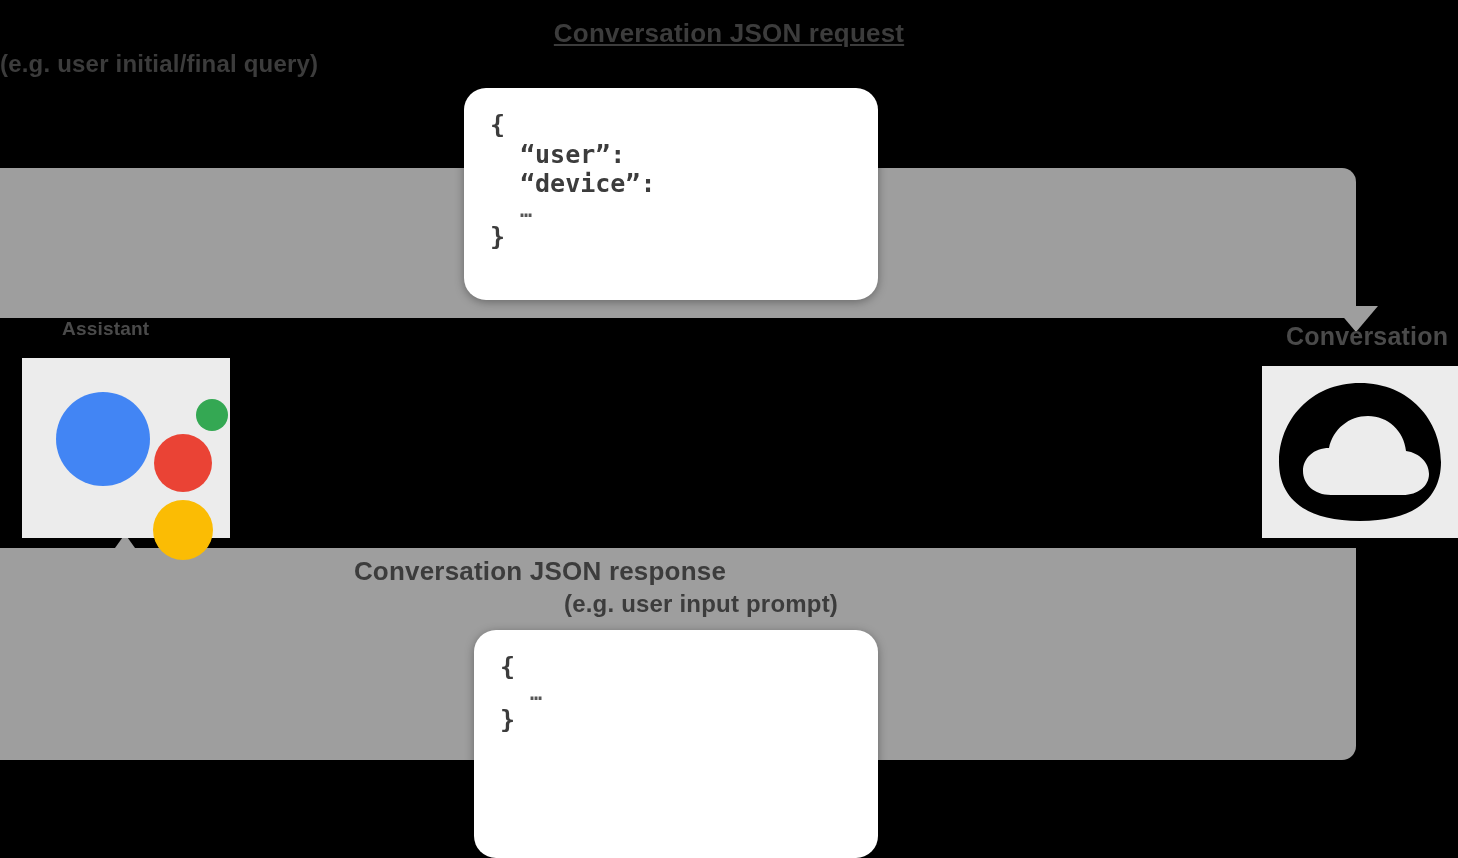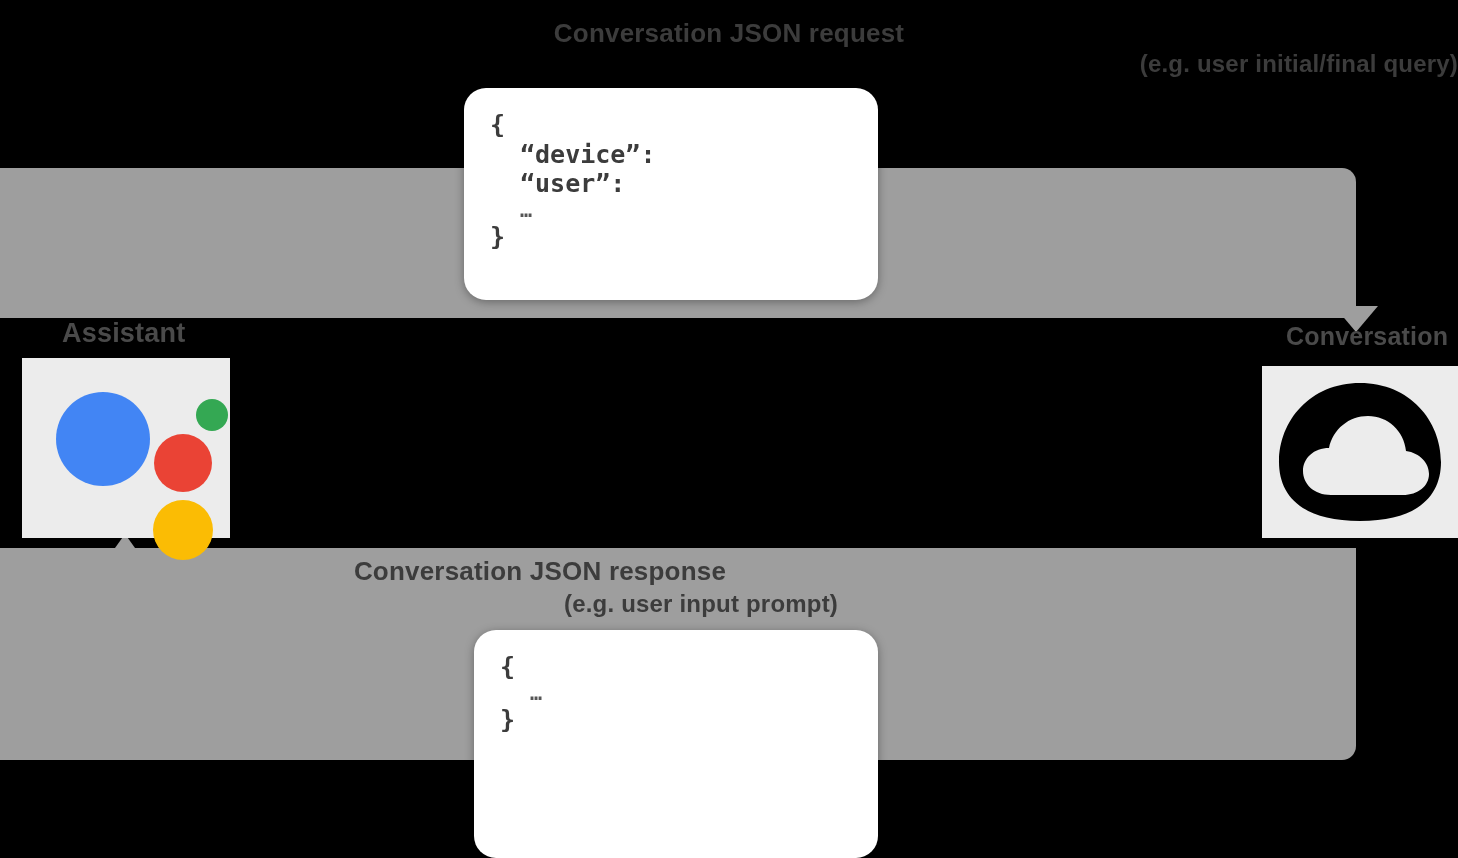--- a/index.html
+++ b/index.html
@@ -56,26 +56,26 @@
   .dot-green { left:156px; top:27px;  width:32px; height:32px; background:#34a853;}
   .dot-yellow{ left:113px; top:128px; width:60px; height:60px; background:#fbbc04;}
 
   
   .cloud-glyph{width:170px;height:150px;display:block;}
 
   
   .label{position:absolute;color:#3c3c3c;font-weight:bold;letter-spacing:.2px;}
   .label.small{font-weight:bold;}
 
-  #label-req-title{ left:0; top:18px; width:1458px; text-align:center; font-size:26px; }
-  #label-req-sub  { left:0; top:50px; width:1458px; text-align:right; font-size:24px; }
+  #label-req-title{ left:0; top:18px; width:1458px; text-align:center; font-size:26px;text-decoration:underline; }
+  #label-req-sub  { left:0; top:50px; width:1458px; text-align:left; font-size:24px; }
   #label-res-title{ left:0; top:556px; width:1080px; text-align:center; font-size:26px; }
   #label-res-sub  { left:0; top:590px; width:1356px; text-align:center; font-size:24px;padding-left:23px; }
 
-  #label-assistant{ left:62px; top:318px; font-size:27px; color:#4a4a4a;}
+  #label-assistant{ left:62px; top:318px; font-size:19px; color:#4a4a4a;}
   #label-fulfillment{ left:1286px; top:322px; font-size:25px; color:#4a4a4a;}
 
   
   .json-card{
     position:absolute;background:#fff;border-radius:22px;
     box-shadow:0 2px 10px rgba(0,0,0,.35);
     padding:22px 26px;box-sizing:border-box;
     font-family:"DejaVu Sans Mono","Liberation Mono",monospace;
     color:#3c3c3c;font-size:25px;line-height:1.18;font-weight:bold;
   }
@@ -117,22 +117,22 @@
   <div class="node-tile" id="node-fulfillment">
     <svg class="cloud-glyph" viewBox="0 0 170 150">
       <path d="M85 6 C35 6 4 44 4 85 C4 118 26 144 85 144 C144 144 166 118 166 85 C166 44 135 6 85 6 Z
                M56 118 C39 118 28 107 28 94 C28 81 39 71 54 71 C58 52 74 39 93 39
                C113 39 129 54 131 74 C145 76 154 86 154 97 C154 109 143 118 128 118 Z" fill="#000" fill-rule="evenodd"></path>
     </svg>
   </div>
 
   <div class="json-card" id="json-request">
     <div class="json-line">{</div>
+    <div class="json-line json-indent">“user”:</div>
     <div class="json-line json-indent">“device”:</div>
-    <div class="json-line json-indent">“user”:</div>
     <div class="json-line json-ellipsis">…</div>
     <div class="json-line">}</div>
   </div>
 
   <div class="json-card" id="json-response">
     <div class="json-line">{</div>
     <div class="json-line json-ellipsis">…</div>
     <div class="json-line">}</div>
   </div>
 

